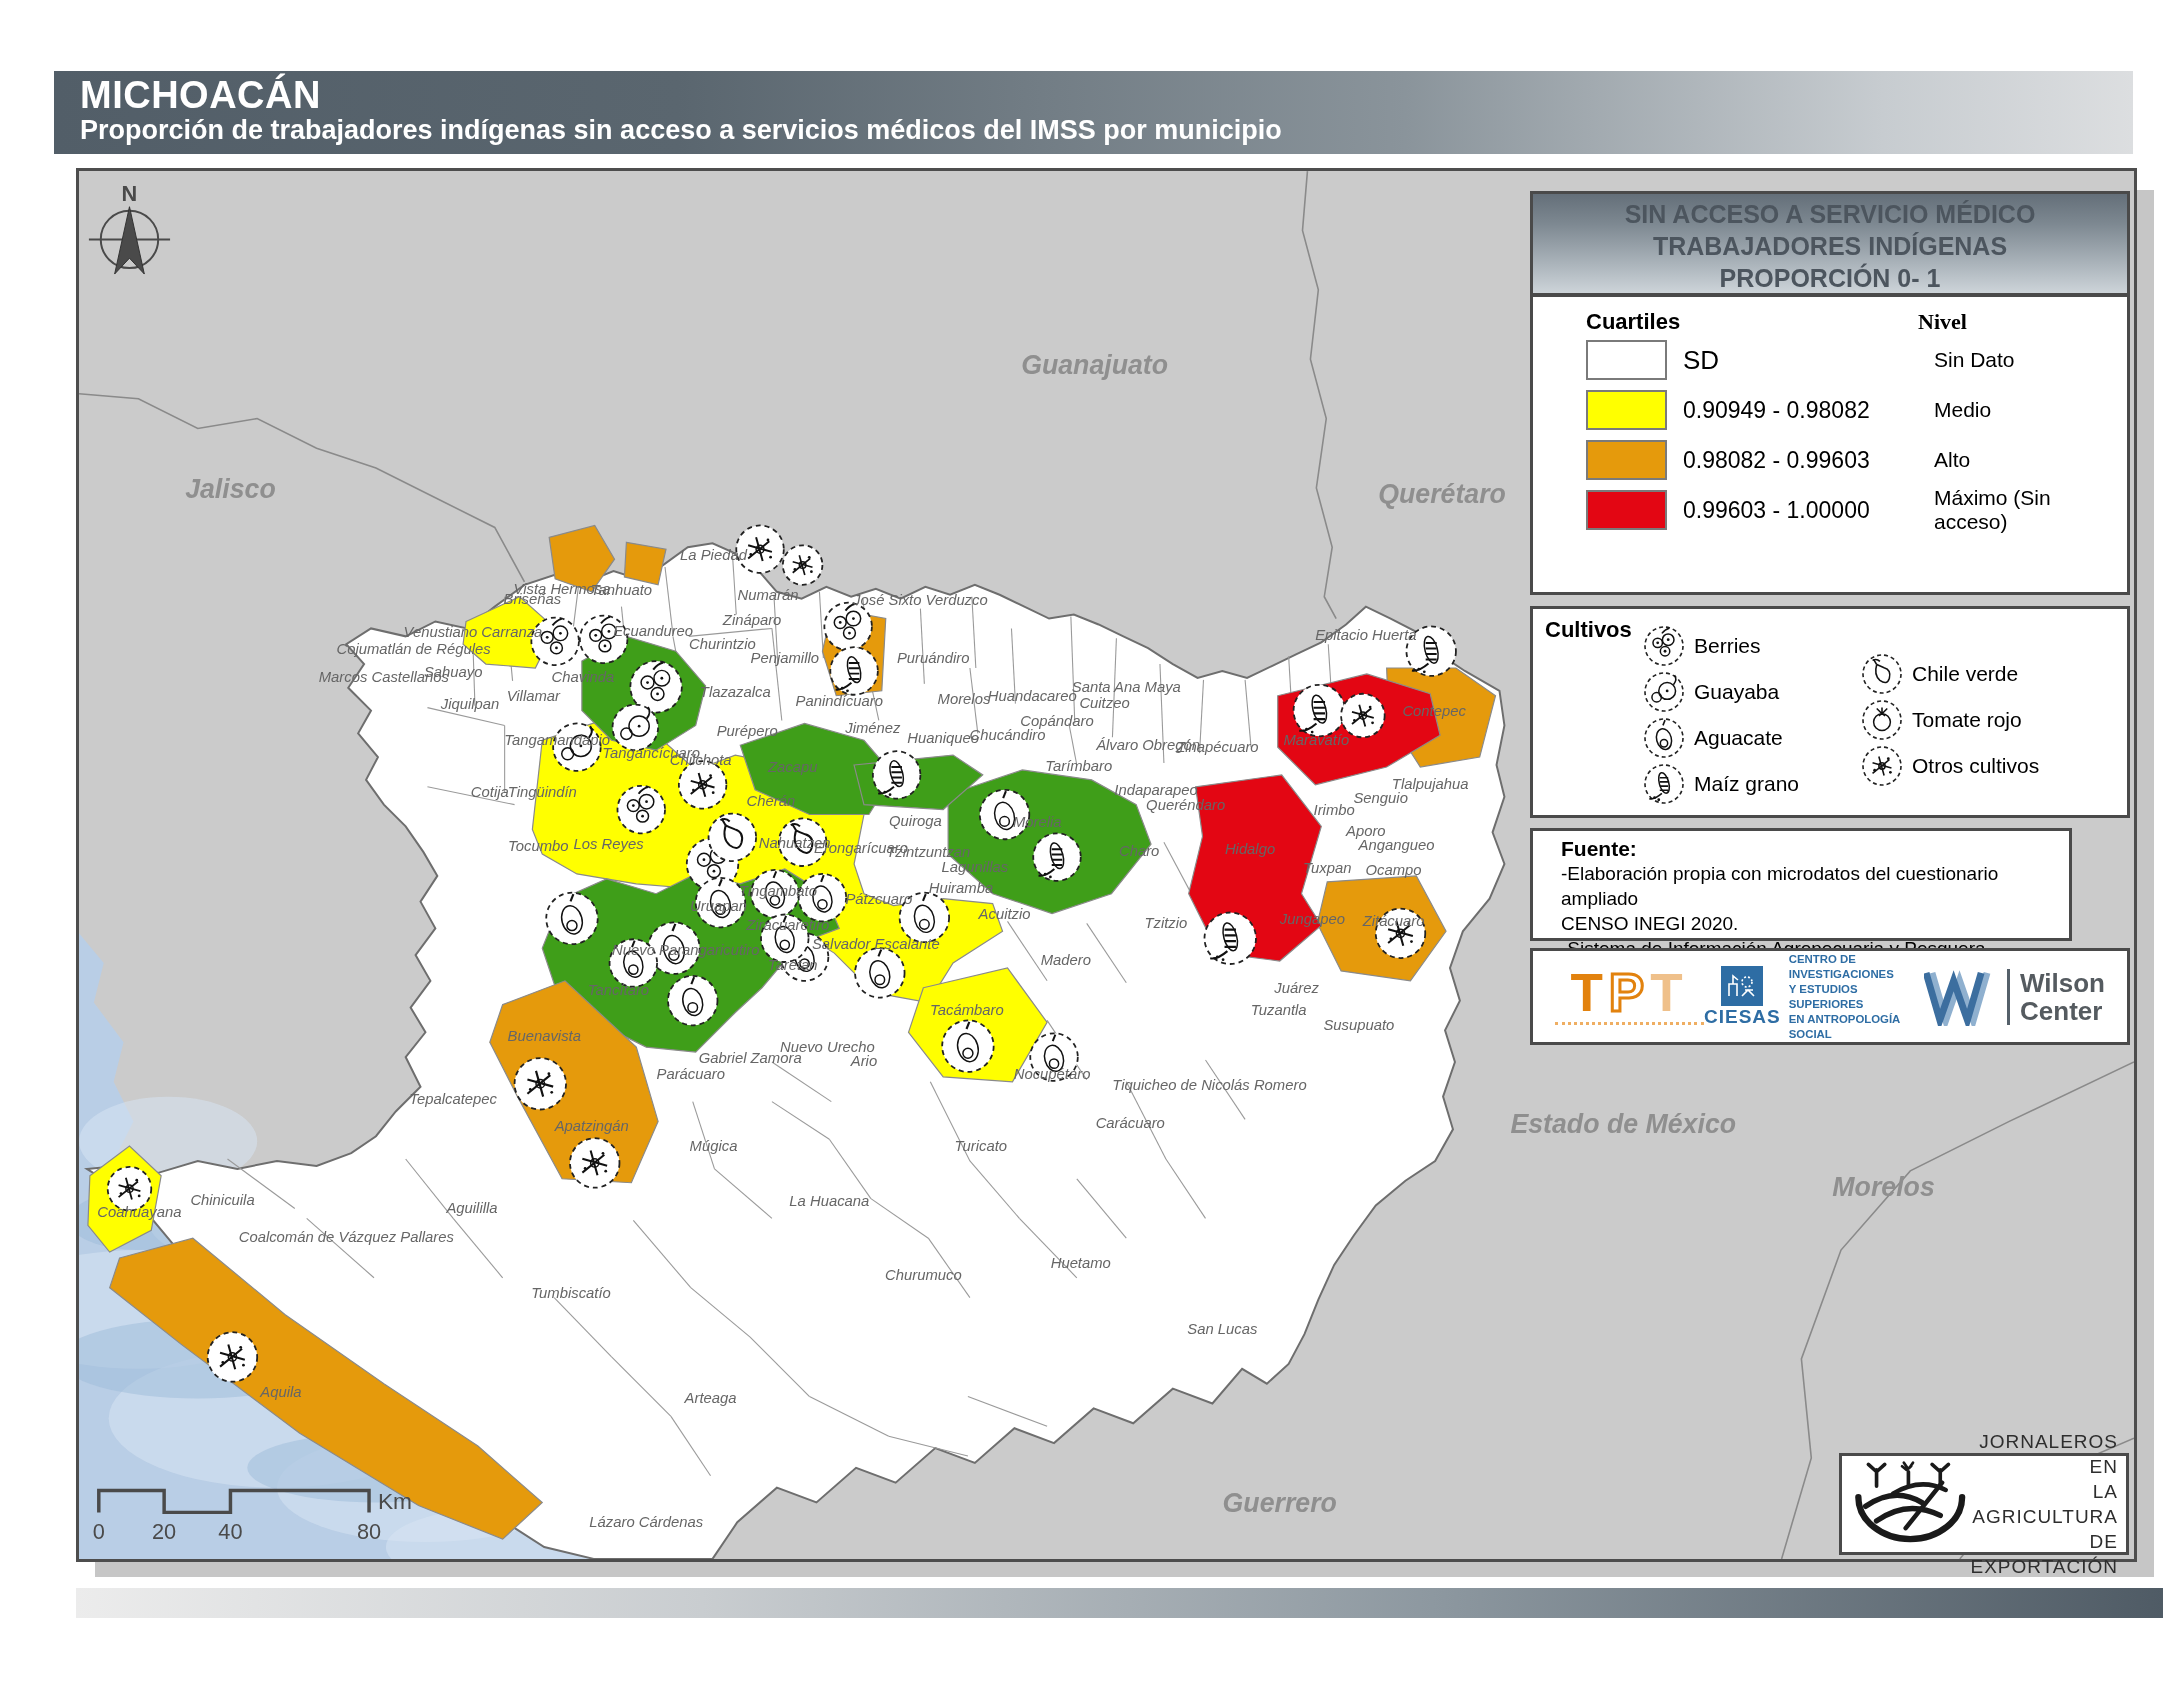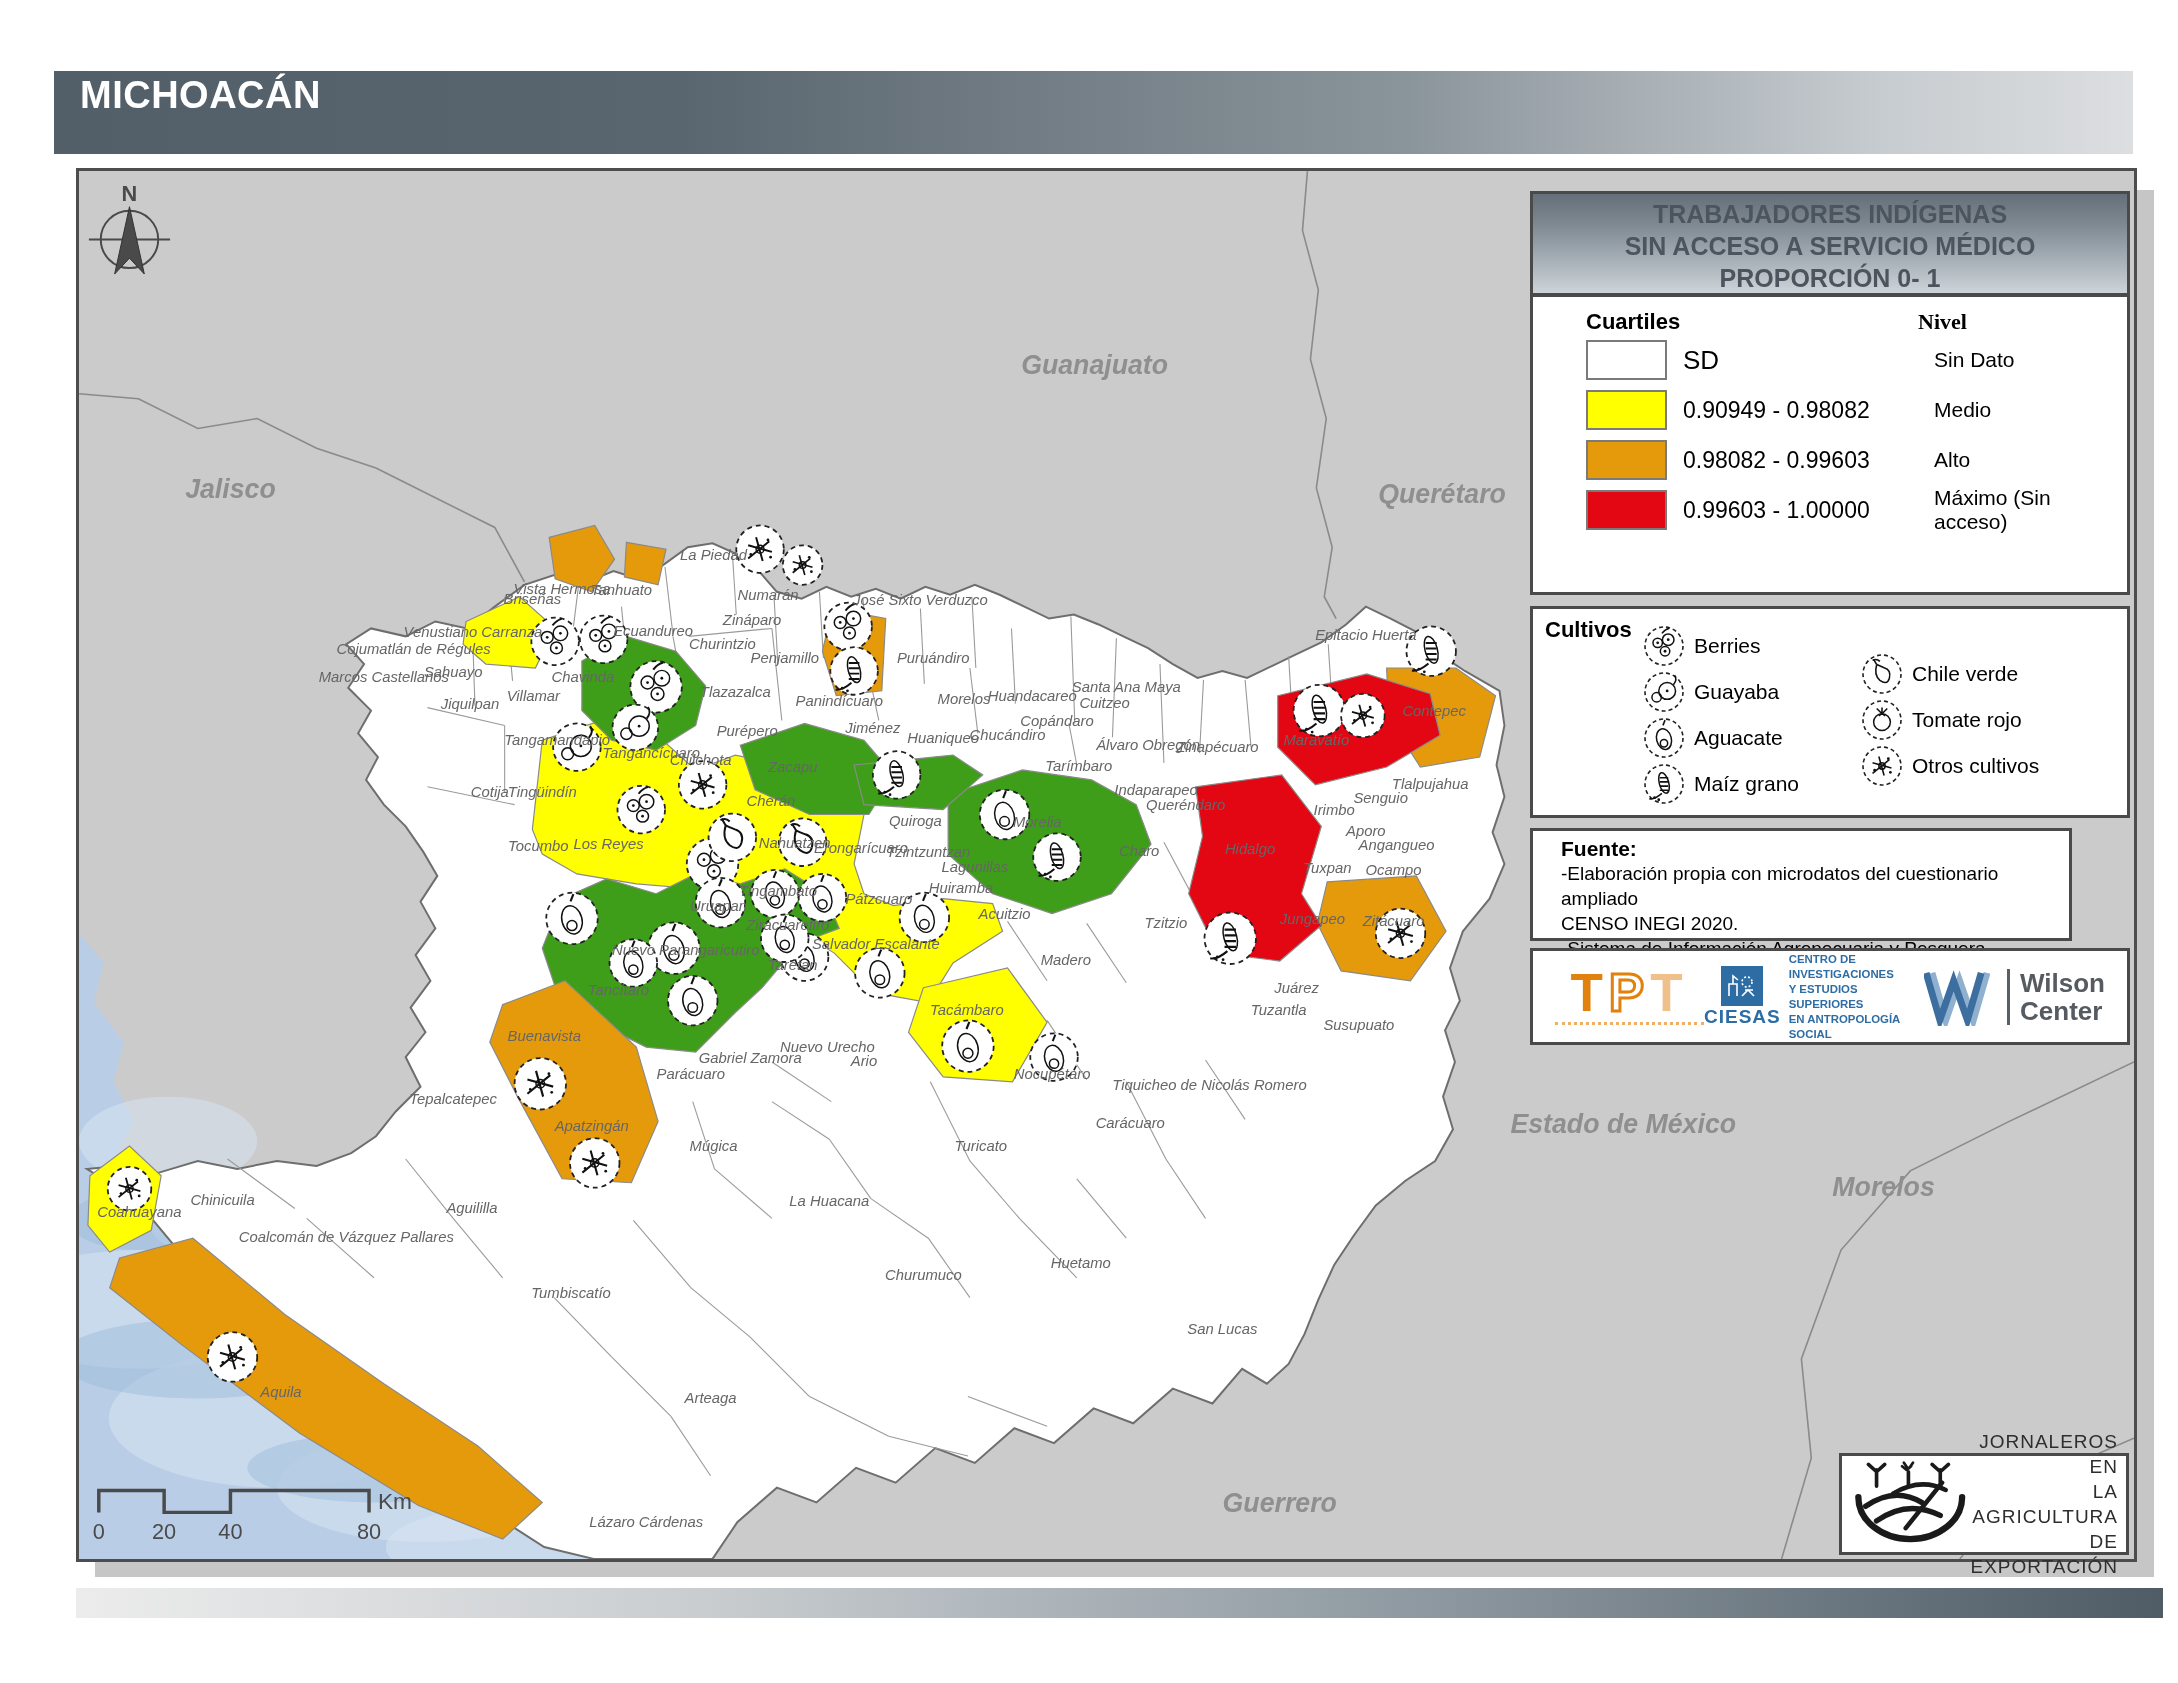--- a/index.html
+++ b/index.html
@@ -54,20 +54,21 @@
   .jornaleros .jtxt{text-align:right;flex:1;font-size:19px;line-height:25px;color:#2e2e2e;letter-spacing:1px;}
   svg text{font-family:"Liberation Sans",sans-serif;}
   .muni-label{fill:#666666;font-style:italic;}
   .state-label{fill:#8f8f8f;font-style:italic;font-weight:bold;font-size:27px;}
 </style>
 </head>
 <body>
 
 <div class="title-bar">
   <div class="t1">MICHOACÁN</div>
+  <div class="t2">Proporción de trabajadores indígenas sin acceso a servicios médicos del IMSS por municipio</div>
 </div>
 
 <div class="map-frame">
   <svg id="map-svg" width="2055" height="1388" viewBox="0 0 2076 1402">
       <rect x="0" y="0" width="2076" height="1402" fill="#cbcbcb"></rect>
       <polygon points="0,770 25,800 15,840 45,880 35,920 55,960 40,990 30,1022 60,1042 100,1090 150,1140 200,1190 260,1240 330,1300 400,1345 470,1390 520,1402 563,1402 0,1402" fill="#b9cee6" stroke="none"></polygon>
       <ellipse cx="60" cy="1150" rx="150" ry="60" fill="#d7e4f2" opacity="0.55"></ellipse>
       <ellipse cx="200" cy="1260" rx="170" ry="70" fill="#d7e4f2" opacity="0.55"></ellipse>
       <ellipse cx="350" cy="1330" rx="150" ry="55" fill="#d7e4f2" opacity="0.55"></ellipse>
       <ellipse cx="90" cy="980" rx="90" ry="45" fill="#d7e4f2" opacity="0.55"></ellipse>
@@ -570,22 +571,22 @@
       <text x="293" y="1382" font-size="22" text-anchor="middle" fill="#4a4a4a">80</text>
       <text x="302" y="1352" font-size="23" fill="#4a4a4a">Km</text>
     </svg>
 </div>
 <div class="shadow-right"></div>
 <div class="shadow-bottom"></div>
 <div class="bottom-bar"></div>
 
 <div class="panel main-legend">
   <div class="hdr">
+    <div>SIN ACCESO A SERVICIO MÉDICO</div>
     <div>TRABAJADORES INDÍGENAS</div>
-    <div>SIN ACCESO A SERVICIO MÉDICO</div>
     <div>PROPORCIÓN 0- 1</div>
   </div>
   <div class="body">
     <span class="colhead">Cuartiles</span>
     <span class="colhead nivel">Nivel</span>
     <div id="legend-rows">
         <div class="lrow">
           <div class="sw" style="background: rgb(255, 255, 255);"></div>
           <span class="rng" style="font-size: 26px;">SD</span>
           <span class="lvl">Sin Dato</span>

